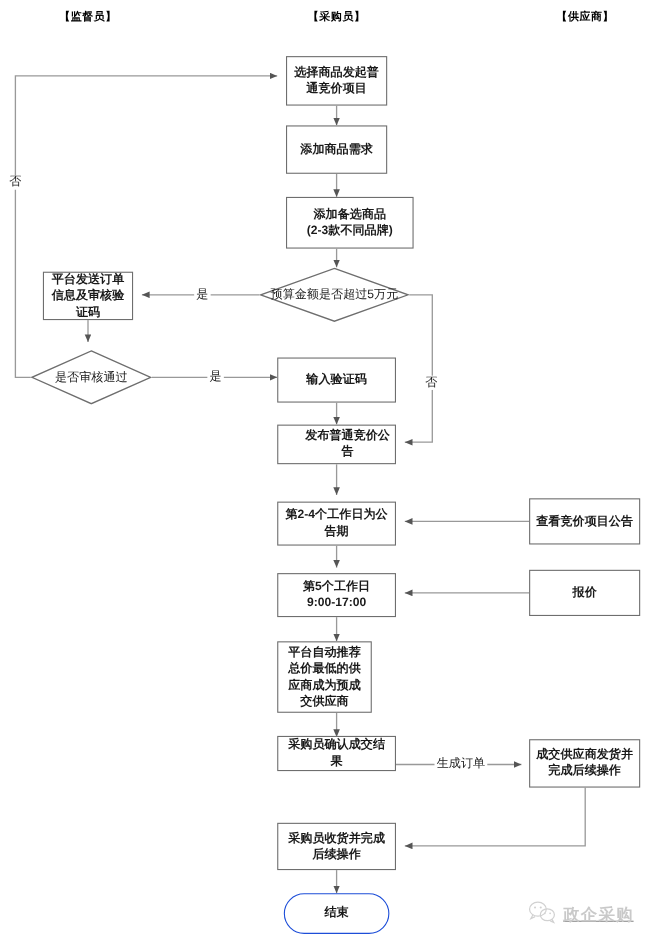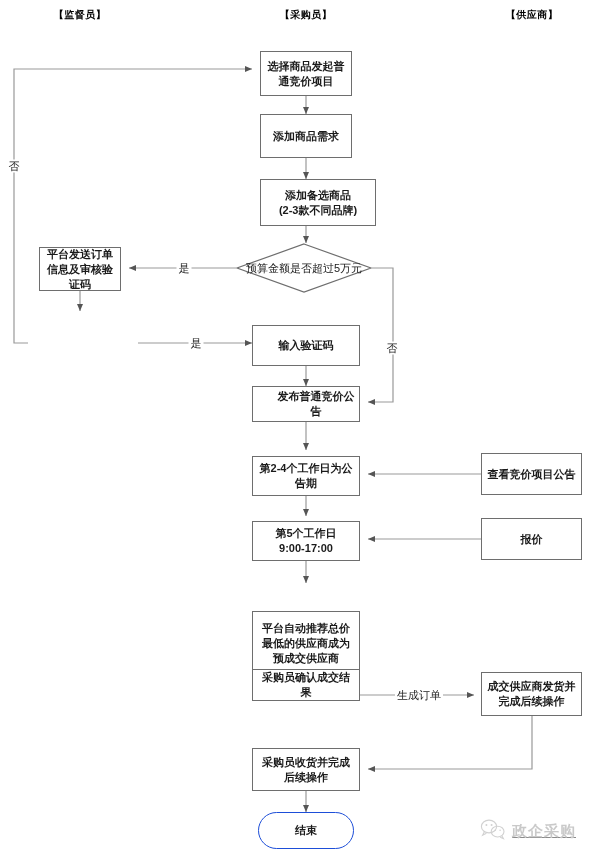--- a/index.html
+++ b/index.html
@@ -178,20 +178,26 @@
     <svg width="136" height="50" viewBox="0 0 136 50" xmlns="http://www.w3.org/2000/svg">
       <polygon points="68,1 135,25 68,49 1,25" fill="#ffffff" stroke="#6e6e6e" stroke-width="1.2"></polygon>
     </svg>
     <span class="dtxt">预算金额是否超过5万元</span>
   </div>
 
   <div class="node process" style="left:39px; top:247px; width:82px; height:44px;">
     <span class="txt">平台发送订单信息及审核验证码</span>
   </div>
 
+  <div class="decision" style="left:28px; top:318px; width:110px; height:50px;">
+    <svg width="110" height="50" viewBox="0 0 110 50" xmlns="http://www.w3.org/2000/svg">
+      <polygon points="55,1 109,25 55,49 1,25" fill="#ffffff" stroke="#6e6e6e" stroke-width="1.2"></polygon>
+    </svg>
+    <span class="dtxt">是否审核通过</span>
+  </div>
 
   <div class="node process" style="left:252px; top:325px; width:108px; height:41px;">
     <span class="txt">输入验证码</span>
   </div>
 
   <div class="node process" style="left:252px; top:386px; width:108px; height:36px;padding-left:20px;">
     <span class="txt">发布普通竞价公告</span>
   </div>
 
   <div class="node process" style="left:252px; top:456px; width:108px; height:40px;">
@@ -204,21 +210,21 @@
 
   <div class="node process" style="left:252px; top:521px; width:108px; height:40px;">
     <span class="txt">第5个工作日
 9:00-17:00</span>
   </div>
 
   <div class="node process" style="left:481px; top:518px; width:101px; height:42px;">
     <span class="txt">报价</span>
   </div>
 
-  <div class="node process" style="left:252px; top:583px; width:108px; height:65px;margin-top:28px;">
+  <div class="node process" style="left:252px; top:583px; width:86px; height:65px;">
     <span class="txt">平台自动推荐总价最低的供应商成为预成交供应商</span>
   </div>
 
   <div class="node process" style="left:252px; top:669px; width:108px; height:32px;">
     <span class="txt">采购员确认成交结果</span>
   </div>
 
   <div class="node process" style="left:481px; top:672px; width:101px; height:44px;">
     <span class="txt">成交供应商发货并完成后续操作</span>
   </div>

